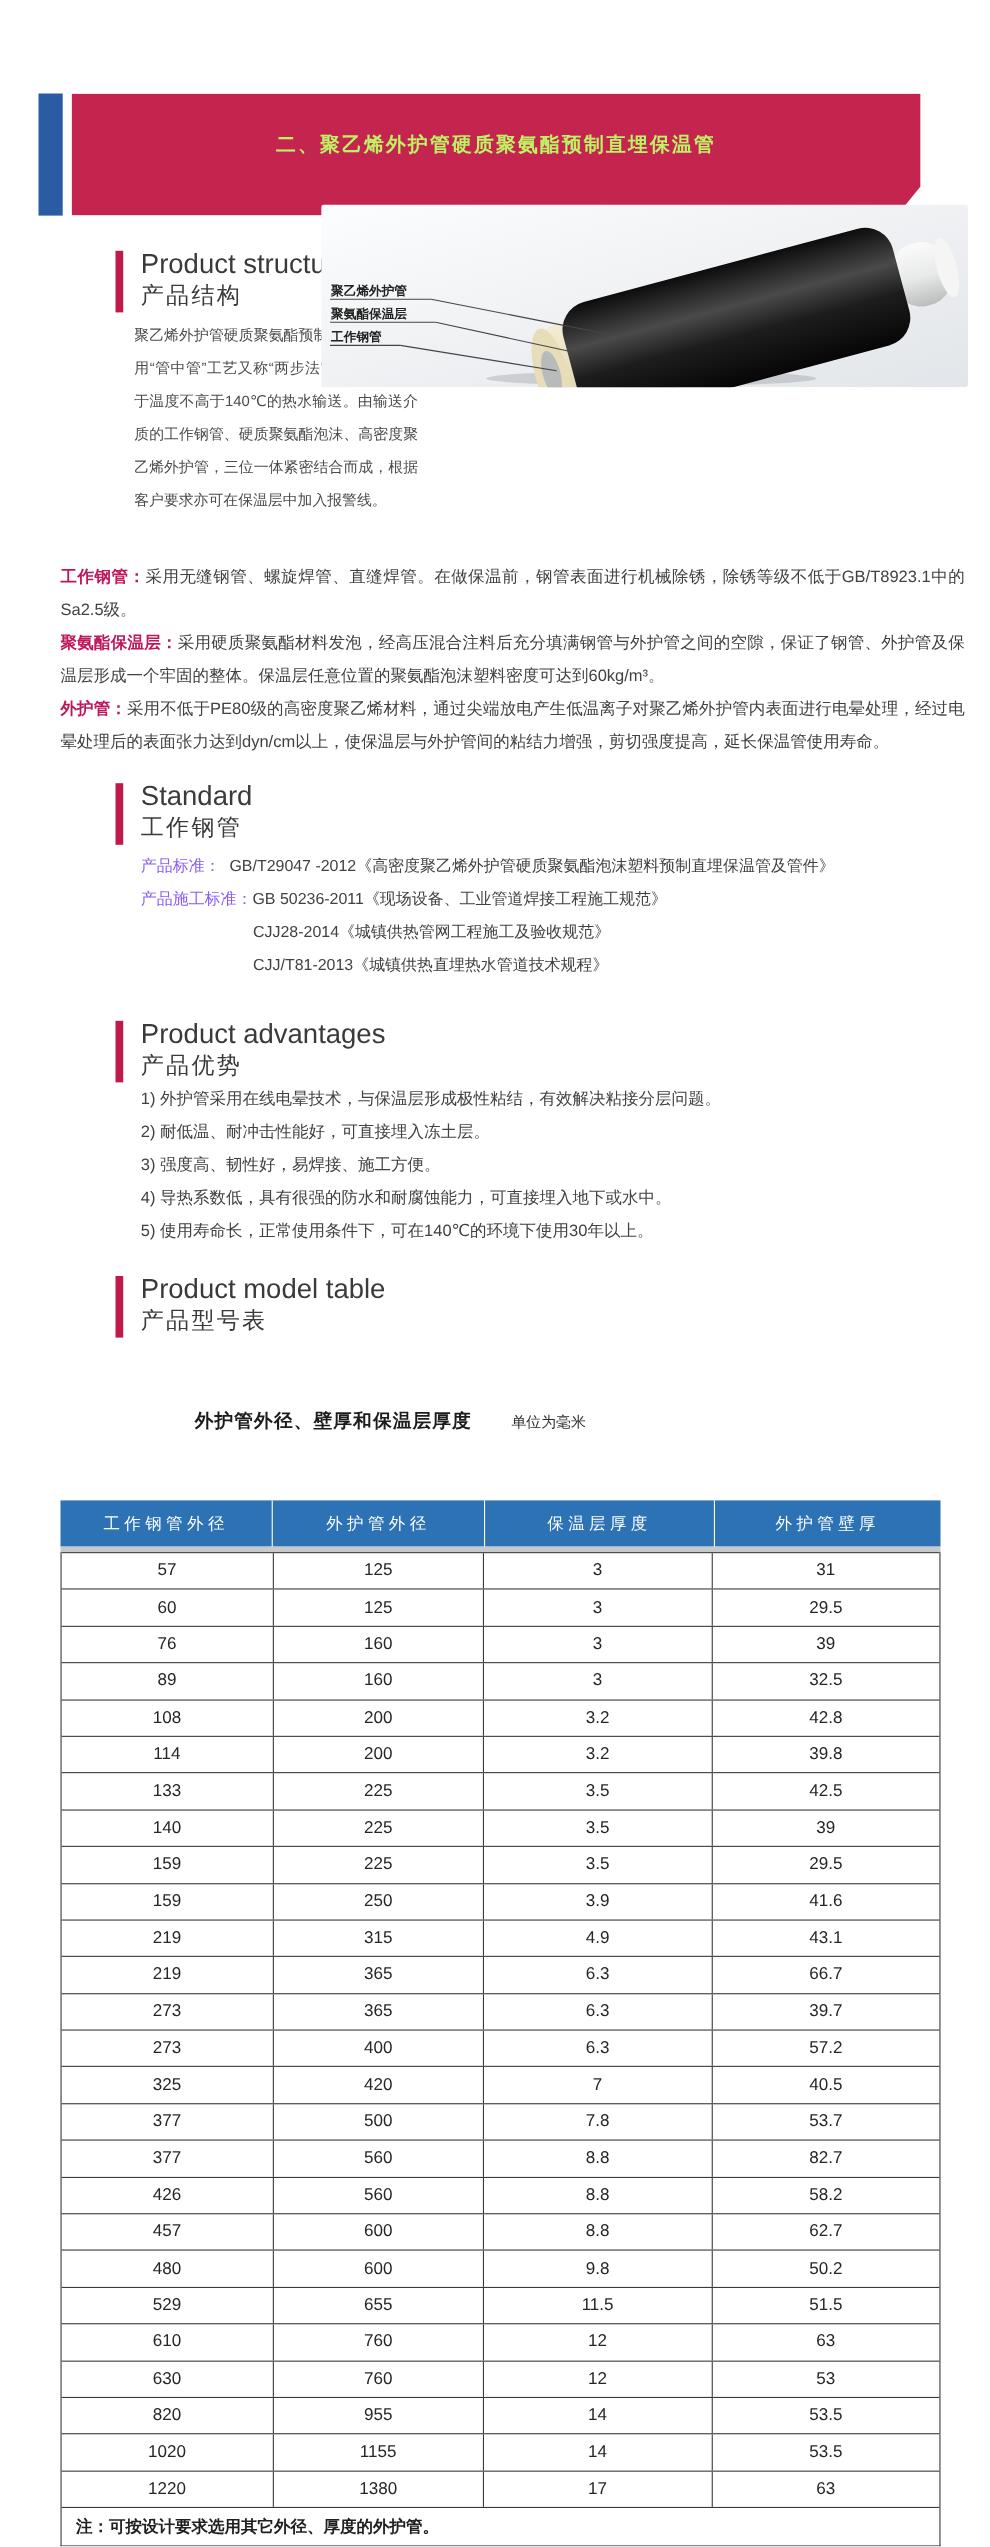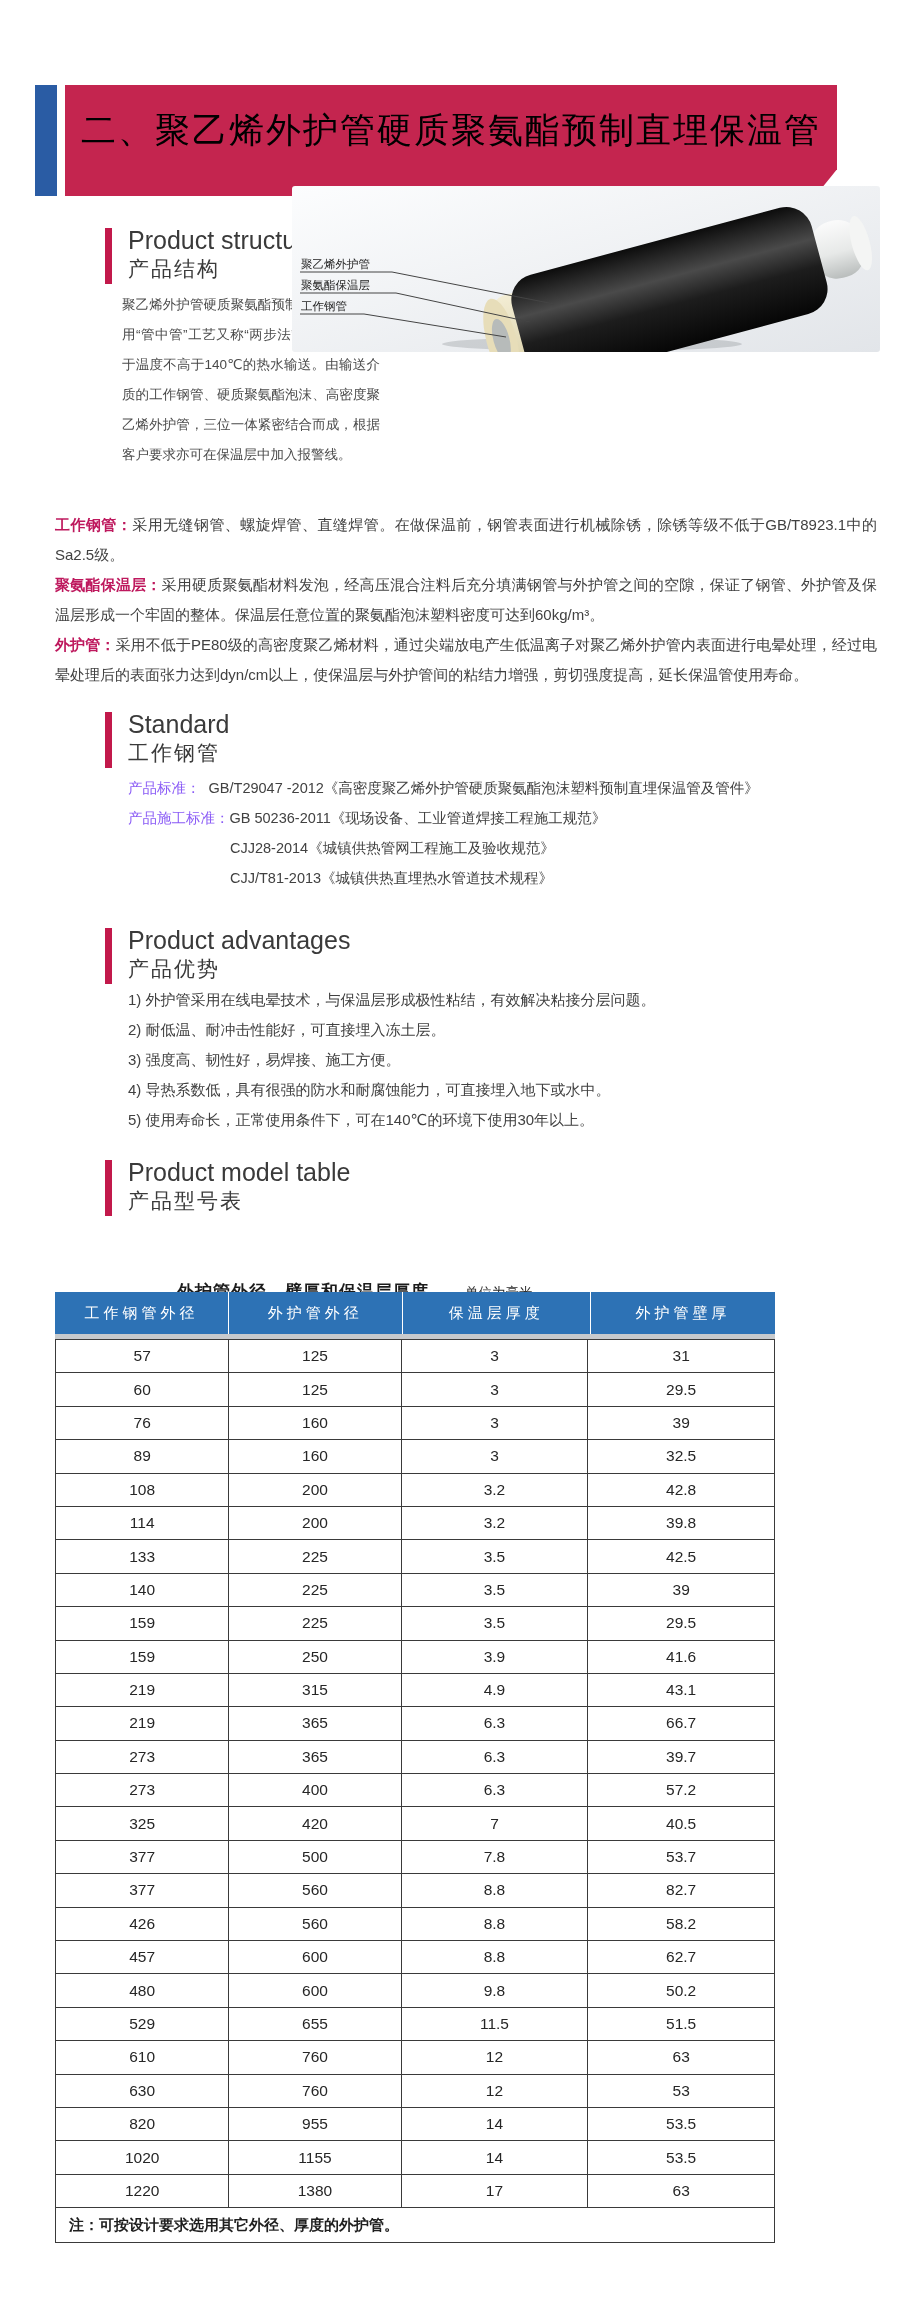--- a/index.html
+++ b/index.html
@@ -4,34 +4,34 @@
 <style>
   html,body{margin:0;padding:0;background:#ffffff;}
   body{font-family:"Liberation Sans","DejaVu Sans",sans-serif;}
   #page{position:relative;width:900px;height:2315px;background:#fff;overflow:hidden;}
 
   
   .blue-bar{position:absolute;left:35px;top:85px;width:22px;height:111px;background:#2A5CA4;}
   .banner{position:absolute;left:65px;top:85px;width:772px;height:111px;background:#C4254F;
           display:flex;align-items:center;justify-content:center;padding-bottom:20px;box-sizing:border-box;
           clip-path:polygon(0 0,100% 0,100% 76%,97.2% 100%,0 100%);}
-  .banner-title{color:#000000;font-size:35px;font-weight:normal;letter-spacing:2px;}
+  .banner-title{color:#bef264;font-size:18px;font-weight:bold;letter-spacing:2px;}
 
   
   .sec-head{position:absolute;display:flex;gap:16px;}
   .sec-bar{width:7px;height:56px;background:#C2194B;margin-top:2px;}
   .sec-en{font-size:25px;color:#3a3a3a;line-height:29px;}
   .sec-zh{font-size:21px;color:#3a3a3a;line-height:27px;letter-spacing:2px;}
 
   
   .struct-para{position:absolute;left:122px;top:290px;width:258px;font-size:13.5px;line-height:30px;
                color:#4a4a4a;text-align:justify;text-justify:inter-ideograph;}
 
   
-  .pipe-panel{position:absolute;left:292px;top:186px;width:588px;height:141px;}
+  .pipe-panel{position:absolute;left:292px;top:186px;width:588px;height:141px;font-weight:bold;}
 
   
   .details{position:absolute;left:55px;top:510px;width:822px;font-size:15px;line-height:30px;
            color:#414141;text-align:justify;}
   .details p{margin:0;}
   .dlabel{font-weight:bold;color:#be185d;}
 
   
   .standards{position:absolute;left:128px;top:773px;width:740px;font-size:14.5px;line-height:30px;color:#414141;}
   .std-line{display:flex;}
@@ -40,21 +40,21 @@
 
   
   .advs{position:absolute;left:128px;top:985px;width:760px;font-size:15px;line-height:30px;color:#414141;}
   .adv-item{margin:0;}
 
   
   .tbl-title-row{position:absolute;left:55px;top:1280px;width:800px;display:flex;align-items:baseline;}
   .tbl-title{margin-left:122px;font-size:17px;font-weight:bold;color:#1c1c1c;letter-spacing:1px;}
   .tbl-unit{margin-left:36px;font-size:13.5px;color:#2b2b2b;}
 
-  .tbl{position:absolute;left:55px;top:1292px;width:720px;}
+  .tbl{position:absolute;left:55px;top:1364px;width:800px;}
   .tbl-head{display:flex;height:42px;background:#2D72B5;}
   .tbl-head .hc{display:flex;align-items:center;justify-content:center;color:#fff;font-size:15px;letter-spacing:4px;}
   .tbl-head .hc:nth-child(1){flex:0 0 24%;}
   .tbl-head .hc:nth-child(2){flex:0 0 24%;border-left:1px solid #fff;}
   .tbl-head .hc:nth-child(3){flex:0 0 26%;border-left:1px solid #fff;}
   .tbl-head .hc:nth-child(4){flex:1 1 auto;border-left:1px solid #fff;}
   .tbl-shadow{height:5px;background:#c7cacd;}
   .tbl-body{border:1px solid #3a3a3a;border-top:none;box-sizing:border-box;}
   .trow{display:flex;height:33.4px;border-top:1px solid #3a3a3a;box-sizing:border-box;}
   .trow:first-child{border-top:1px solid #3a3a3a;}

